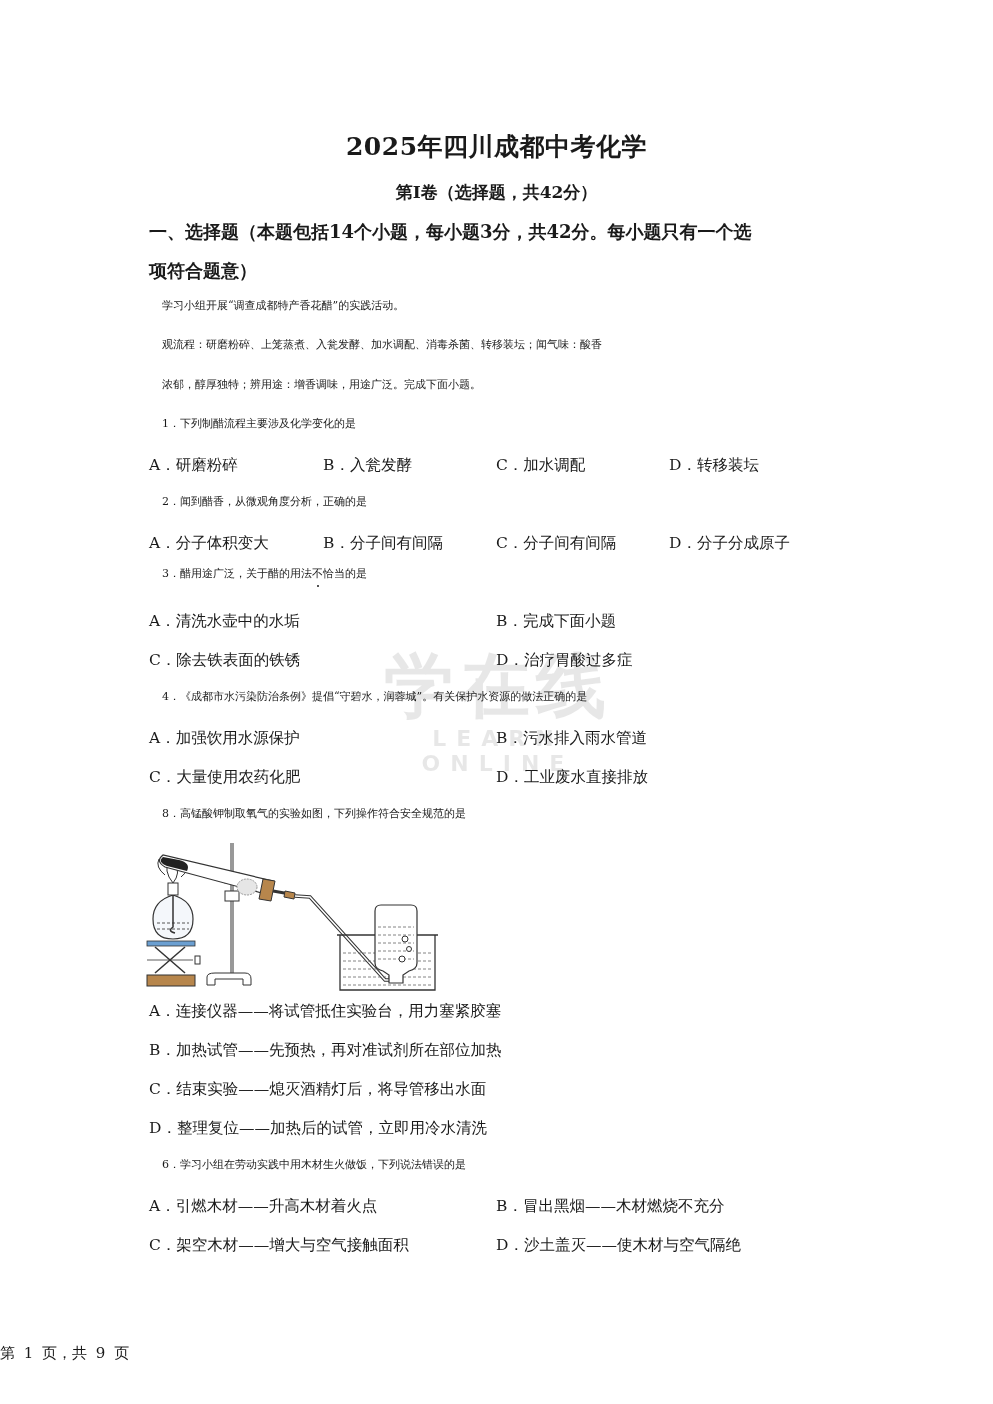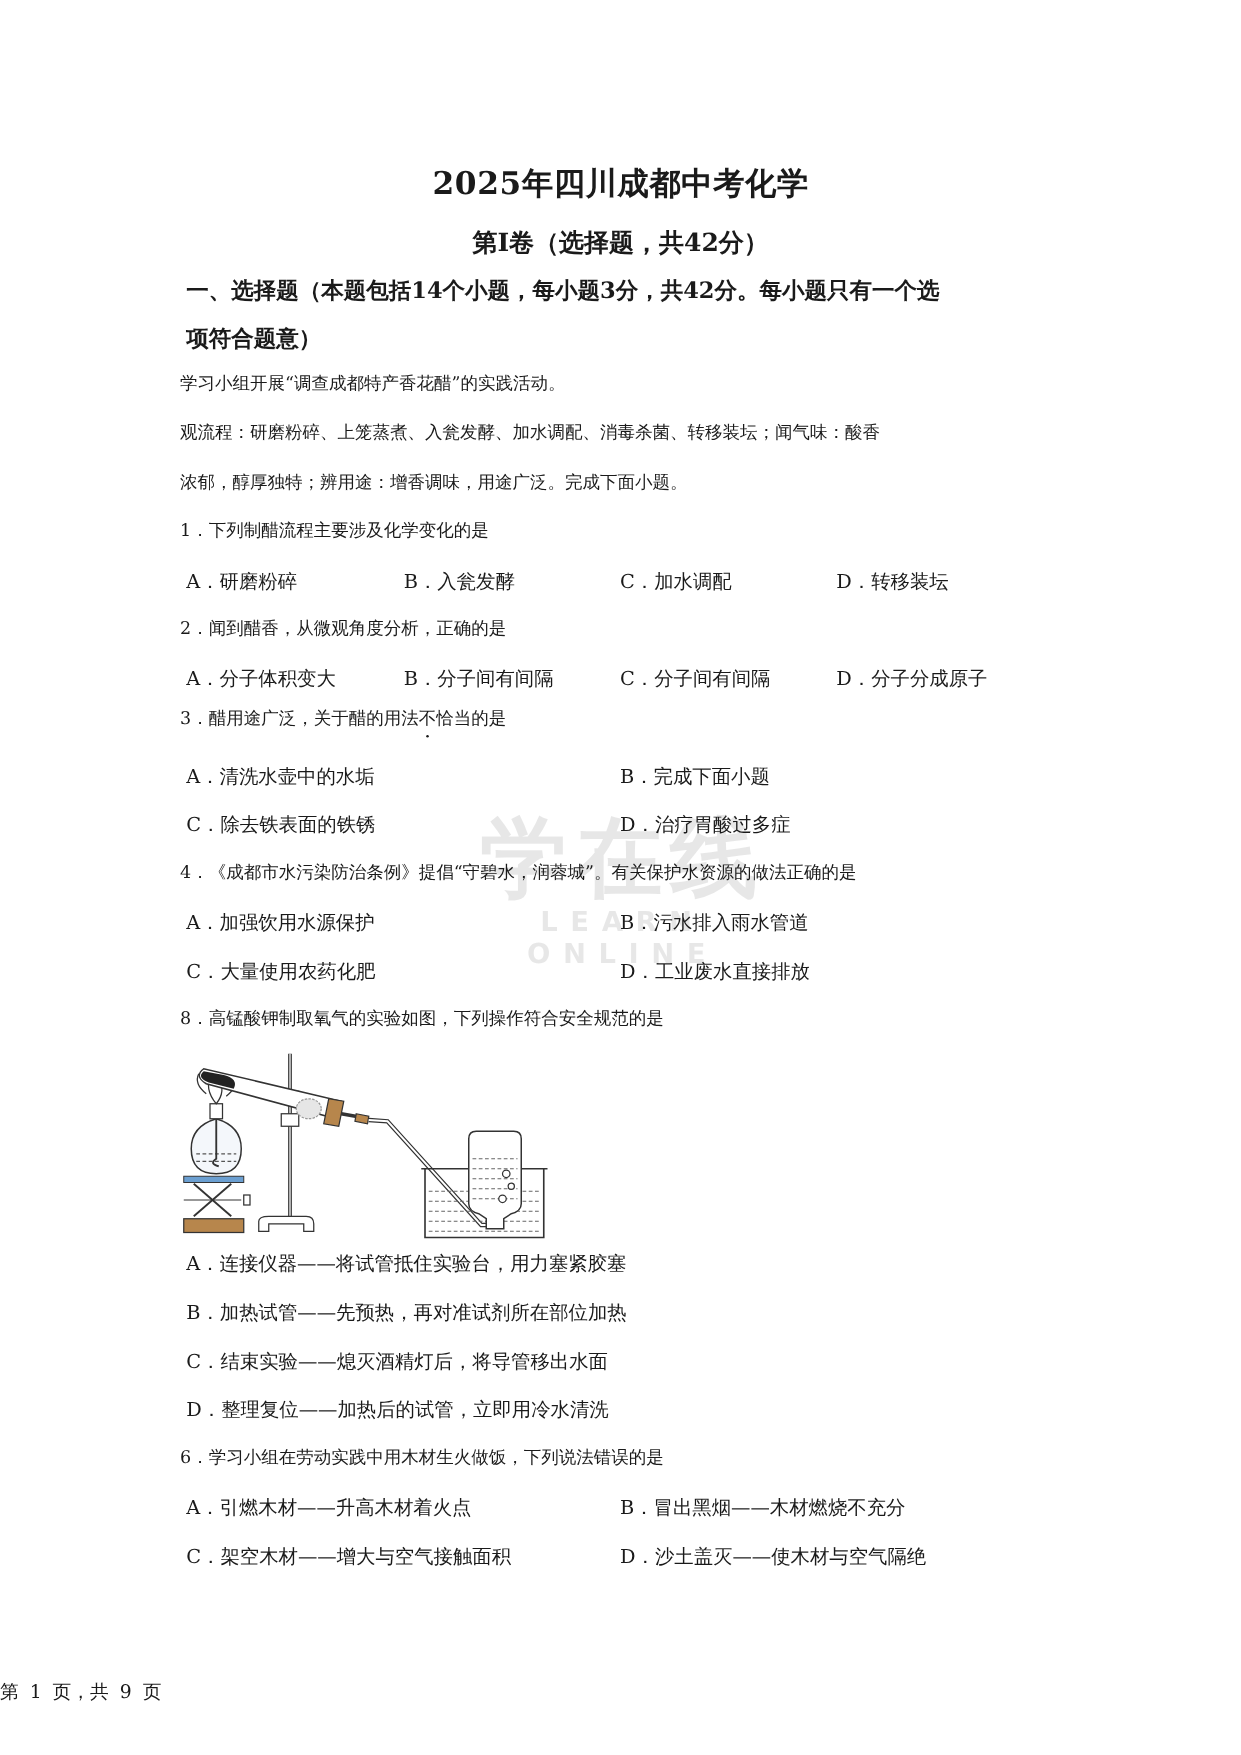--- a/index.html
+++ b/index.html
@@ -9,26 +9,26 @@
     color: #1a1a1a;
   }
   .page { position: absolute; left: 0; top: 0; width: 993px; height: 1404px; }
   .abs { position: absolute; white-space: nowrap; }
   .title {
     left: 0; width: 993px; text-align: center; top: 130px;
     font-size: 25px; font-weight: bold; letter-spacing: 0.5px;
   }
   .subtitle {
     left: 0; width: 993px; text-align: center; top: 181px;
-    font-size: 20px; font-weight: bold;
+    font-size: 17px; font-weight: bold;
   }
   .section {
     left: 149px; font-size: 18px; font-weight: bold;
   }
-  .line { left: 144px; font-size: 14px; text-align: right; }
+  .line { left: 162px; font-size: 11px; text-align: right; }
   .opt { font-size: 15.5px; }
   .emph-dot { position: relative; }
   .emph-dot::after {
     content: ""; position: absolute; left: 50%; bottom: -7px;
     width: 2px; height: 2px; background: #1a1a1a; border-radius: 50%;
     transform: translateX(-50%);
   }
   .footer {
     left: 0; width: 993px; top: 1344px;
     font-size: 15px; word-spacing: 4px;

